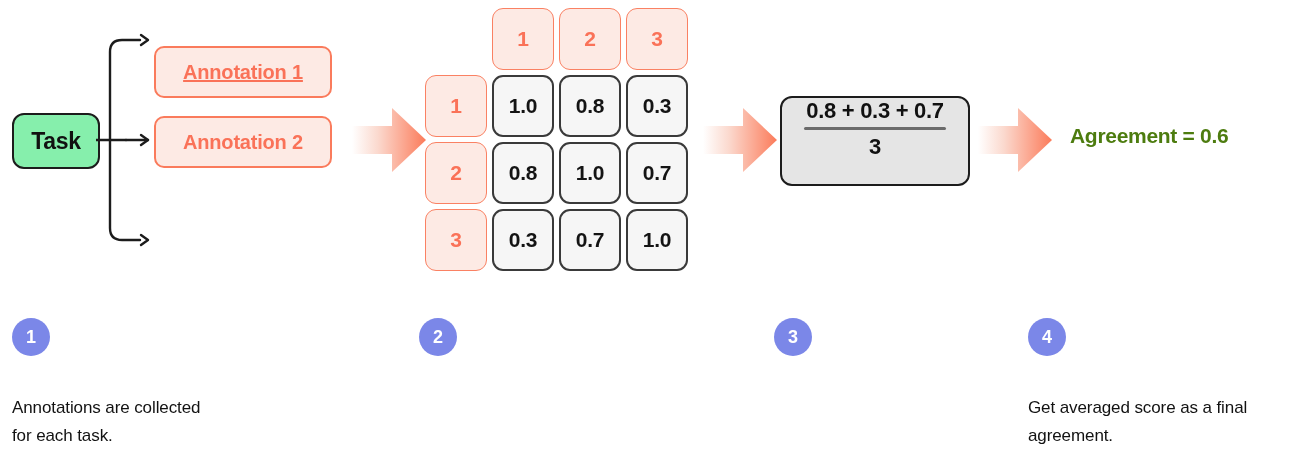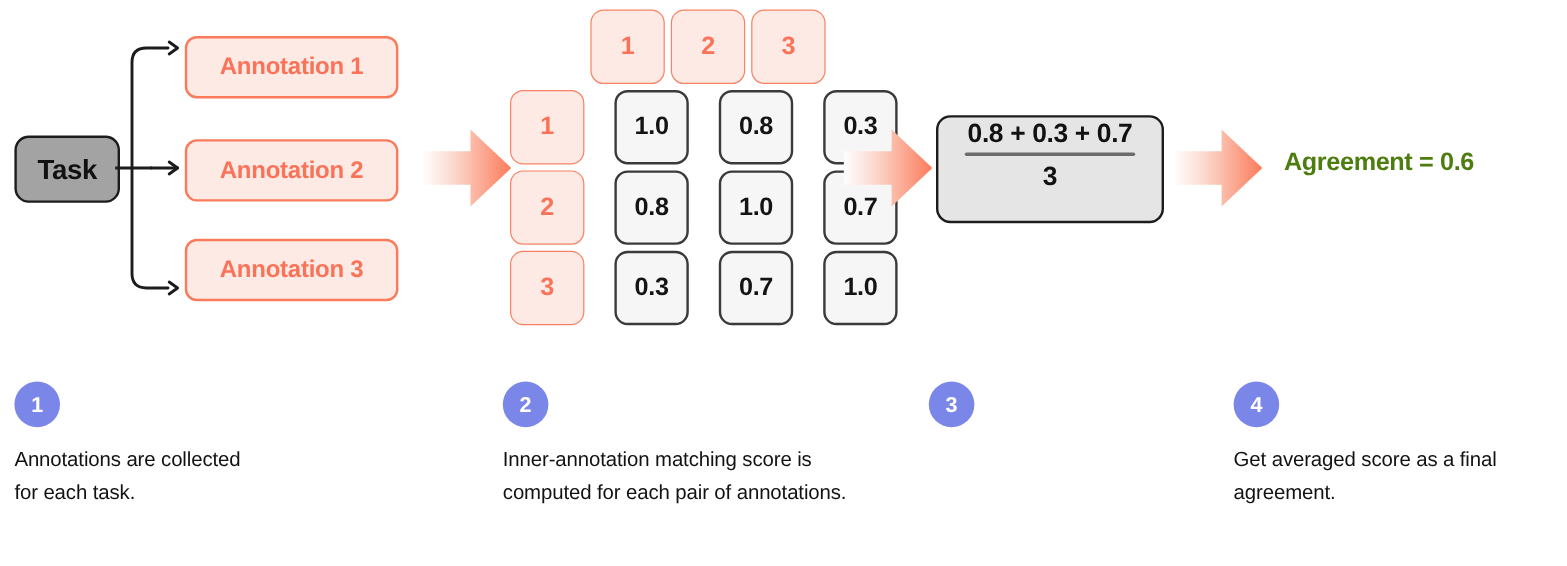--- a/index.html
+++ b/index.html
@@ -9,31 +9,31 @@
     font-family:"Liberation Sans", sans-serif;
     overflow:hidden;
     position:relative;
     color:#111111;
   }
   .stage{position:absolute;inset:0;}
 
   
   .task-box{
     position:absolute;left:12px;top:113px;width:84px;height:52px;
-    border:2.2px solid #1c1c1c;border-radius:12px;background:#a3a3a3;
+    border:2.2px solid #1c1c1c;border-radius:12px;background:#86efac;
     display:flex;align-items:center;justify-content:center;
     font-size:23px;font-weight:700;letter-spacing:-0.3px;color:#111;
   }
   .annot-box{
     position:absolute;left:154px;width:174px;height:48px;
     border:2px solid #FA7B5C;border-radius:10px;background:#FDEAE4;
     display:flex;align-items:center;justify-content:center;
     font-size:20px;font-weight:700;color:#FA7258;letter-spacing:-0.2px;
   }
-  #annot-0{top:30px;}
+  #annot-0{top:46px;text-decoration:underline;}
   #annot-1{top:116px;align-items:center;}
   #annot-2{top:199px;}
 
   
   .connector{position:absolute;left:96px;top:20px;width:64px;height:240px;}
 
   
   .matrix{position:absolute;left:425px;top:8px;}
   .mrow{display:flex;}
   .cell{
@@ -41,21 +41,21 @@
     border-radius:11px;
     display:flex;align-items:center;justify-content:center;
     font-size:21px;font-weight:700;letter-spacing:-0.3px;
     box-sizing:border-box;
   }
   .cell.corner{background:transparent;border:none;}
   .cell.head{
     background:#FDEAE4;border:1.6px solid #FA8163;color:#FA7258;
   }
   .cell.val{
-    background:#F6F6F6;border:2px solid #3a3a3a;color:#141414;margin-left:20px;
+    background:#F6F6F6;border:2px solid #3a3a3a;color:#141414;
   }
 
   
   .formula-box{
     position:absolute;left:780px;top:96px;width:186px;height:86px;
     border:2.2px solid #1c1c1c;border-radius:12px;background:#e5e5e5;
     display:flex;flex-direction:column;align-items:center;justify-content:flex-start;
   }
   .numerator{font-size:22px;font-weight:700;letter-spacing:-0.3px;color:#111;
              padding:0 2px 3px 2px;}
@@ -82,21 +82,21 @@
   #step-1{left:419px;width:290px;}
   #step-2{left:774px;width:250px;}
   #step-3{left:1028px;width:240px;}
   .badge{
     width:38px;height:38px;border-radius:50%;
     background:#7B87E8;
     display:flex;align-items:center;justify-content:center;
     color:#ffffff;font-size:18px;font-weight:700;
   }
   .step-text{
-    margin-top:13px;
+    margin-top:38px;
     font-size:17px;line-height:28px;color:#121212;
     letter-spacing:-0.1px;
   }
 </style>
 </head>
 <body>
 
 <div class="stage">
 
   <div class="task-box">
@@ -116,23 +116,20 @@
       <polyline points="45,215 52,220 45,225"></polyline>
     </g>
   </svg>
 
   <div class="annot-box" id="annot-0">
     <span>Annotation 1</span>
   </div>
   <div class="annot-box" id="annot-1">
     <span>Annotation 2</span>
   </div>
-  <div class="annot-box" id="annot-2">
-    <span>Annotation 3</span>
-  </div>
 
   <svg class="garrow" id="garrow-0" viewBox="0 0 74 68">
     <defs>
       <linearGradient id="ag0" x1="0" y1="0" x2="1" y2="0">
         <stop offset="0%" stop-color="#FFFFFF"></stop>
         <stop offset="35%" stop-color="#FBD9CE"></stop>
         <stop offset="100%" stop-color="#FB7B5A"></stop>
       </linearGradient>
     </defs>
     <path d="M0,20 L40,20 L40,2 L74,34 L40,66 L40,48 L0,48 Z" fill="url(#ag0)"></path>
@@ -197,21 +194,20 @@
   </svg>
 
   <div class="result">Agreement = 0.6</div>
 
   <div class="step" id="step-0">
     <div class="badge">1</div>
     <div class="step-text">Annotations are collected for each task.</div>
   </div>
   <div class="step" id="step-1">
     <div class="badge">2</div>
-    <div class="step-text">Inner-annotation matching score is computed for each pair of annotations.</div>
   </div>
   <div class="step" id="step-2">
     <div class="badge">3</div>
   </div>
   <div class="step" id="step-3">
     <div class="badge">4</div>
     <div class="step-text">Get averaged score as a final agreement.</div>
   </div>
 
 </div>

